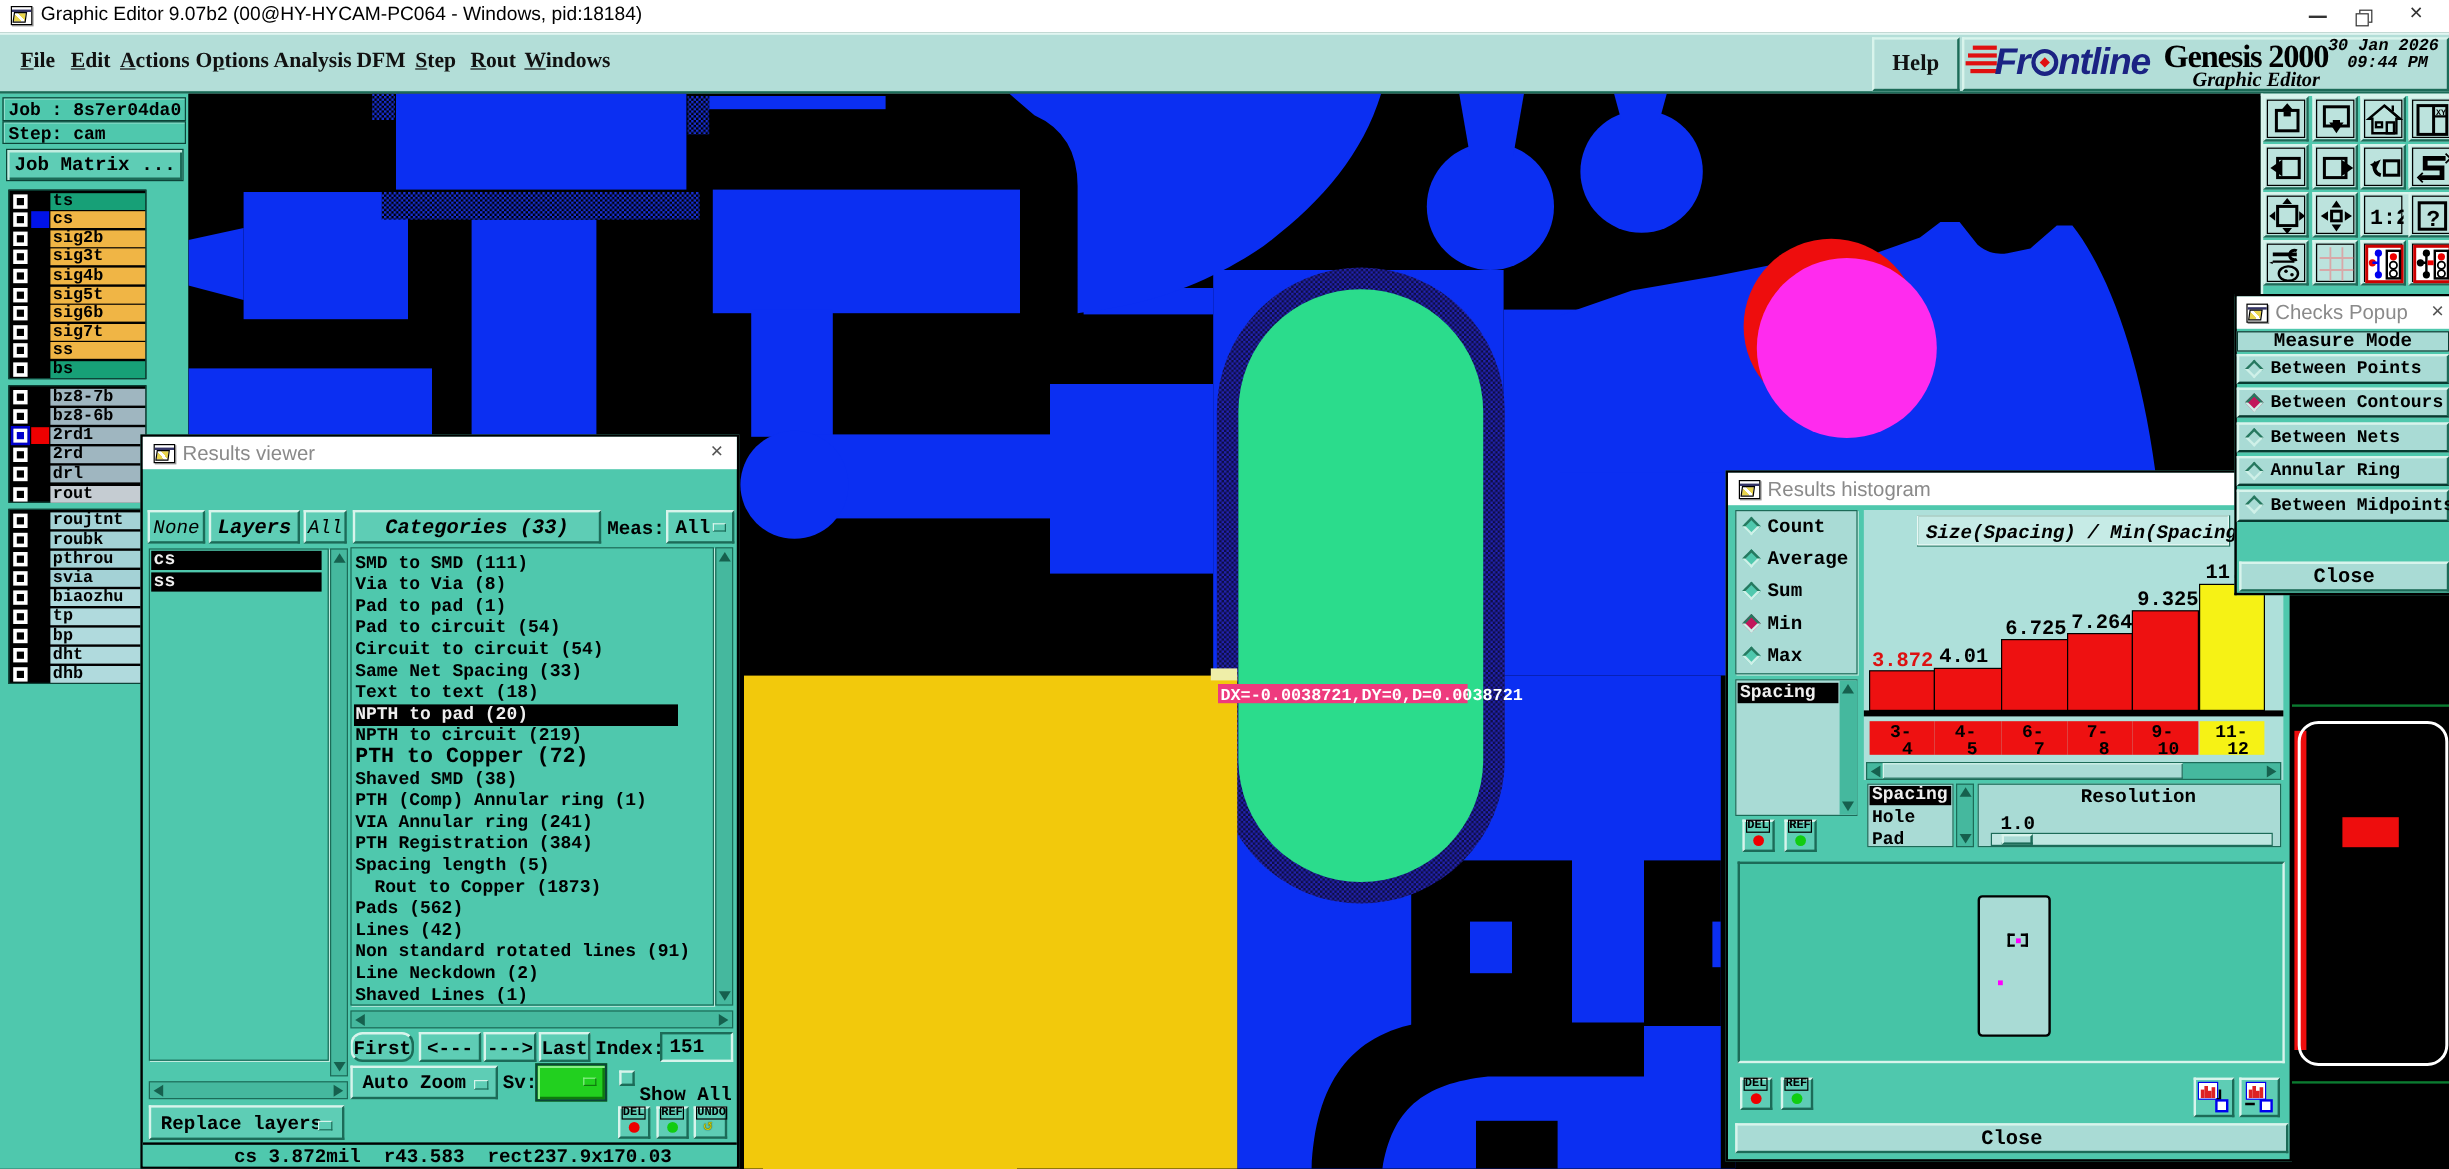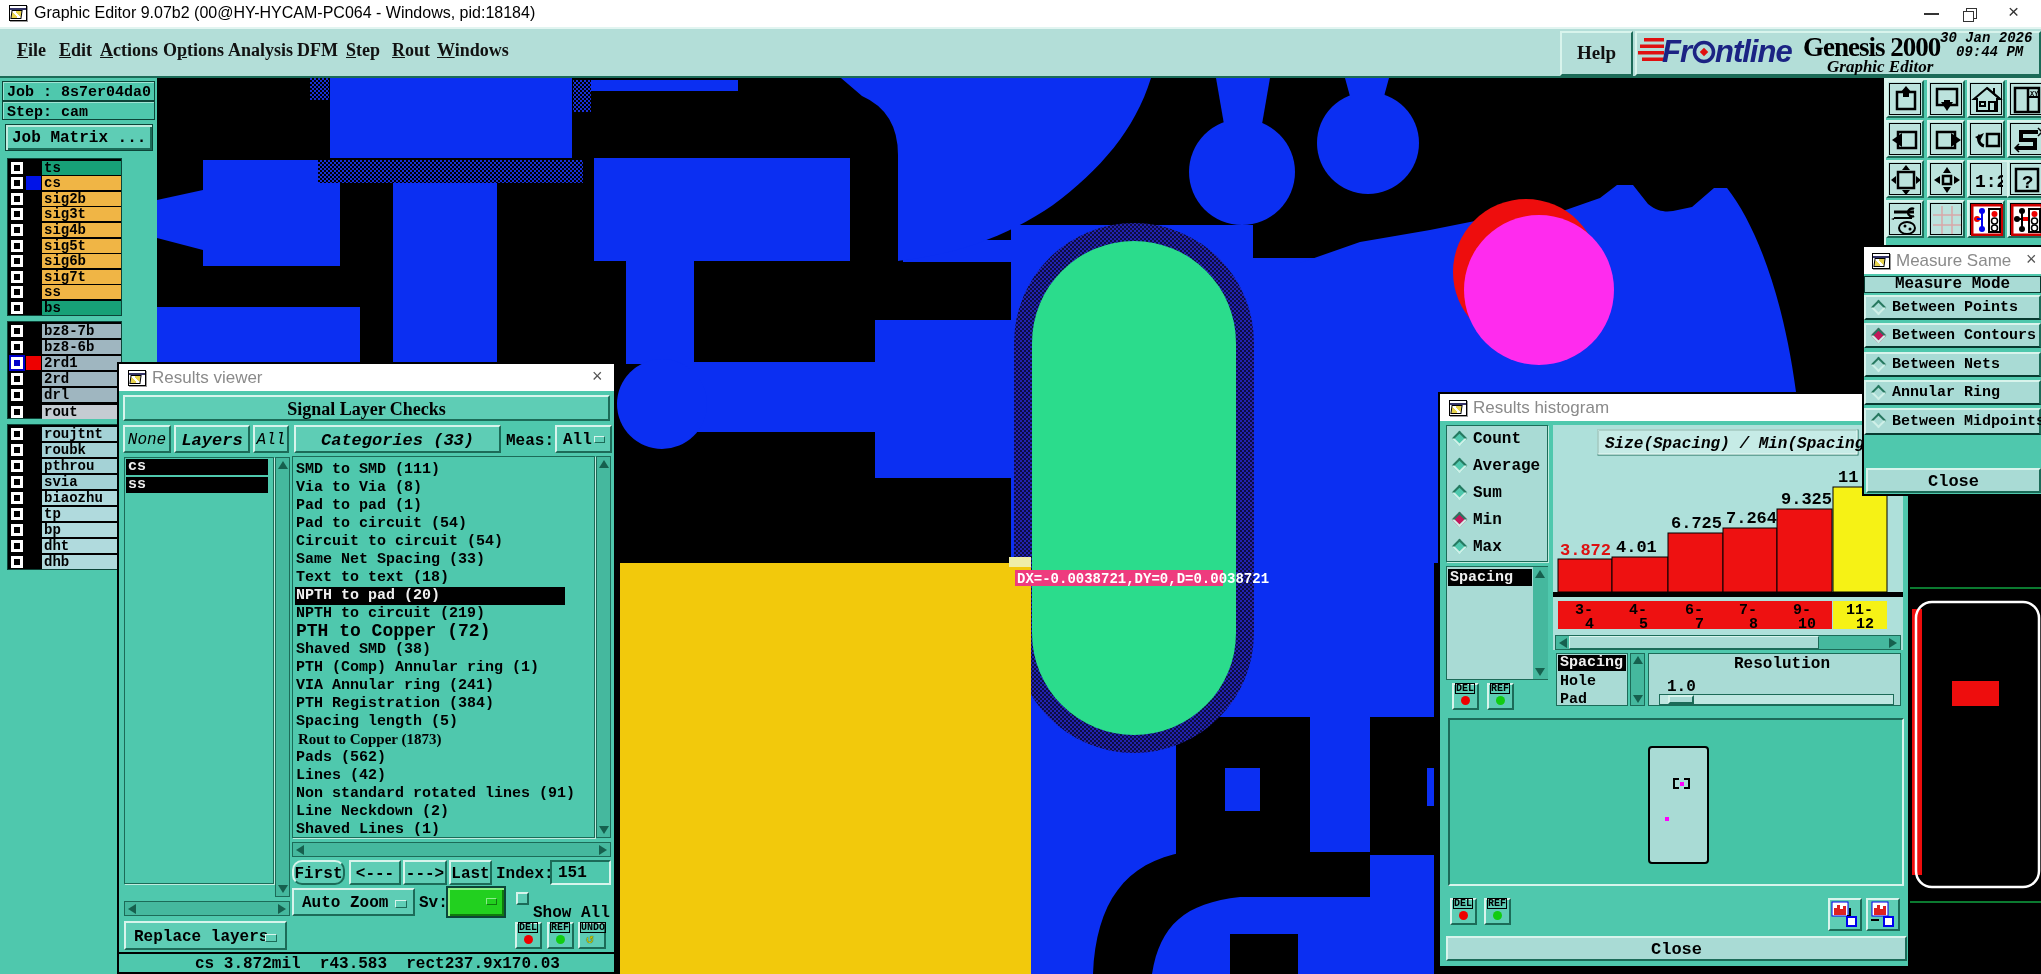--- a/index.html
+++ b/index.html
@@ -259,21 +259,20 @@
 </svg>
 
 <div class="abs" style="left:117px;top:362px;width:499px;height:612px;background:#4fc8ad;border:2px solid #000;">
 
   <div class="titlebar abs" style="left:0;top:0;width:495px;height:27px;">
     <div class="wicon" style="left:9px;top:6px;"></div>
     <span class="abs" style="left:33px;top:4px;">Results viewer</span>
     <span class="abs sans" style="left:473px;top:2px;font-size:18px;color:#555;">×</span>
   </div>
 
-  <div class="abs bevup serif" style="left:4px;top:31px;width:487px;height:26px;background:#5ecdb5;font-weight:bold;font-size:18px;text-align:center;padding-top:2px;">Signal Layer Checks</div>
 
   <div class="abs bevup mono" style="left:4px;top:61px;width:48px;height:28px;background:#5ecdb5;font-style:italic;font-weight:normal;font-size:16px;text-align:center;padding-top:4px;">None</div>
 
   <div class="abs bevup mono" style="left:55px;top:61px;width:76px;height:28px;background:#5ecdb5;font-style:italic;font-size:17px;text-align:center;padding-top:4px;">Layers</div>
 
   <div class="abs bevup mono" style="left:134px;top:61px;width:36px;height:28px;background:#5ecdb5;font-style:italic;font-weight:normal;font-size:16px;text-align:center;padding-top:4px;">All</div>
 
   <div class="abs bevup mono" style="left:175px;top:61px;width:207px;height:28px;background:#5ecdb5;font-style:italic;font-size:17px;text-align:center;padding-top:4px;">Categories (33)</div>
 
   <span class="abs mono" style="left:387px;top:68px;font-size:16px;">Meas:</span>
@@ -308,21 +307,21 @@
     <div class="mono" style="position:absolute;left:2px;top:94.0px;height:18px;font-size:15px;line-height:17px;padding-left:1px;white-space:pre;">Same Net Spacing (33)</div>
     <div class="mono" style="position:absolute;left:2px;top:112.0px;height:18px;font-size:15px;line-height:17px;padding-left:1px;white-space:pre;">Text to text (18)</div>
     <div class="mono" style="position:absolute;left:2px;top:130.0px;height:18px;font-size:15px;line-height:17px;padding-left:1px;background:#000;color:#efefef;width:270px;white-space:pre;">NPTH to pad (20)</div>
     <div class="mono" style="position:absolute;left:2px;top:148.0px;height:18px;font-size:15px;line-height:17px;padding-left:1px;white-space:pre;">NPTH to circuit (219)</div>
     <div class="mono" style="position:absolute;left:2px;top:166.0px;height:18px;font-size:18px;line-height:17px;padding-left:1px;white-space:pre;text-align:center;">PTH to Copper (72)</div>
     <div class="mono" style="position:absolute;left:2px;top:184.0px;height:18px;font-size:15px;line-height:17px;padding-left:1px;white-space:pre;">Shaved SMD (38)</div>
     <div class="mono" style="position:absolute;left:2px;top:202.0px;height:18px;font-size:15px;line-height:17px;padding-left:1px;white-space:pre;">PTH (Comp) Annular ring (1)</div>
     <div class="mono" style="position:absolute;left:2px;top:220.0px;height:18px;font-size:15px;line-height:17px;padding-left:1px;white-space:pre;">VIA Annular ring (241)</div>
     <div class="mono" style="position:absolute;left:2px;top:238.0px;height:18px;font-size:15px;line-height:17px;padding-left:1px;white-space:pre;">PTH Registration (384)</div>
     <div class="mono" style="position:absolute;left:2px;top:256.0px;height:18px;font-size:15px;line-height:17px;padding-left:1px;white-space:pre;">Spacing length (5)</div>
-    <div class="mono" style="position:absolute;left:4px;top:274.0px;height:18px;font-size:15px;line-height:17px;padding-left:1px;white-space:pre;font-family:Liberation Serif, serif;">Rout to Copper (1873)</div>
+    <div class="mono" style="position:absolute;left:18px;top:274.0px;height:18px;font-size:15px;line-height:17px;padding-left:1px;white-space:pre;">Rout to Copper (1873)</div>
     <div class="mono" style="position:absolute;left:2px;top:292.0px;height:18px;font-size:15px;line-height:17px;padding-left:1px;white-space:pre;">Pads (562)</div>
     <div class="mono" style="position:absolute;left:2px;top:310.0px;height:18px;font-size:15px;line-height:17px;padding-left:1px;white-space:pre;">Lines (42)</div>
     <div class="mono" style="position:absolute;left:2px;top:328.0px;height:18px;font-size:15px;line-height:17px;padding-left:1px;white-space:pre;">Non standard rotated lines (91)</div>
     <div class="mono" style="position:absolute;left:2px;top:346.0px;height:18px;font-size:15px;line-height:17px;padding-left:1px;white-space:pre;">Line Neckdown (2)</div>
     <div class="mono" style="position:absolute;left:2px;top:364.0px;height:18px;font-size:15px;line-height:17px;padding-left:1px;white-space:pre;">Shaved Lines (1)</div>
   </div>
 
   <div class="abs sb" style="left:477px;top:92px;width:15px;height:382px;border:1px solid #1c6b58;">
     <div class="uarr abs" style="left:2px;top:3px;"></div>
     <div class="darr abs" style="left:2px;bottom:3px;"></div>
@@ -678,21 +677,21 @@
         <circle cx="11" cy="25" r="3" fill="#000"></circle>
         <path d="M11 7 V15 H6 M11 15 V25" fill="none" stroke="#000" stroke-width="2"></path>
         <rect x="12" y="13" width="5" height="4" fill="#e00"></rect>
       </svg></div>
   </div>
 
 <div class="abs" style="left:1862px;top:245px;width:179px;height:251px;background:#4fc8ad;border:2px solid #000;border-right:none;">
 
   <div class="titlebar abs" style="left:0;top:0;width:177px;height:27px;">
     <div class="wicon" style="left:8px;top:6px;"></div>
-    <span class="abs" style="left:32px;top:4px;">Measure Same</span>
+    <span class="abs" style="left:32px;top:4px;">Checks Popup</span>
     <span class="abs sans" style="left:162px;top:2px;font-size:18px;color:#555;">×</span>
   </div>
 
   <div class="abs mono" style="left:0px;top:29px;width:177px;height:17px;background:#a9dbd5;border:1px solid #083a30;font-size:16px;text-align:center;line-height:15px;">Measure Mode</div>
 
   <div class="abs bevup" style="left:0px;top:48px;width:177px;height:25px;background:#a9dbd5;border-bottom:2px solid #083a30;">
     <div class="dia abs" style="left:7px;top:5px;background:#a9dbd5;"></div>
       <span class="mono abs" style="left:26px;top:2px;font-size:15px;white-space:nowrap;">Between Points</span>
   </div>
 

